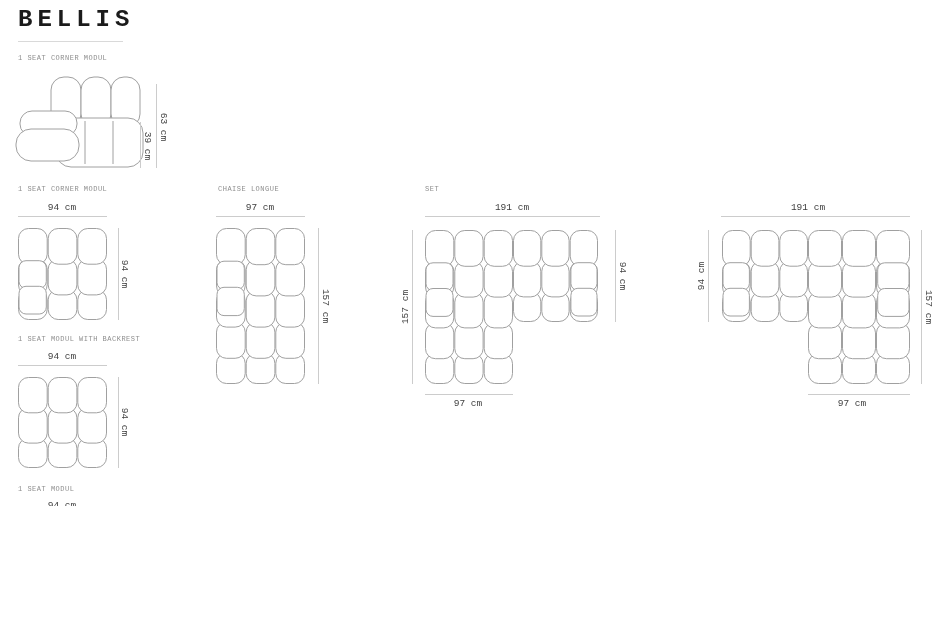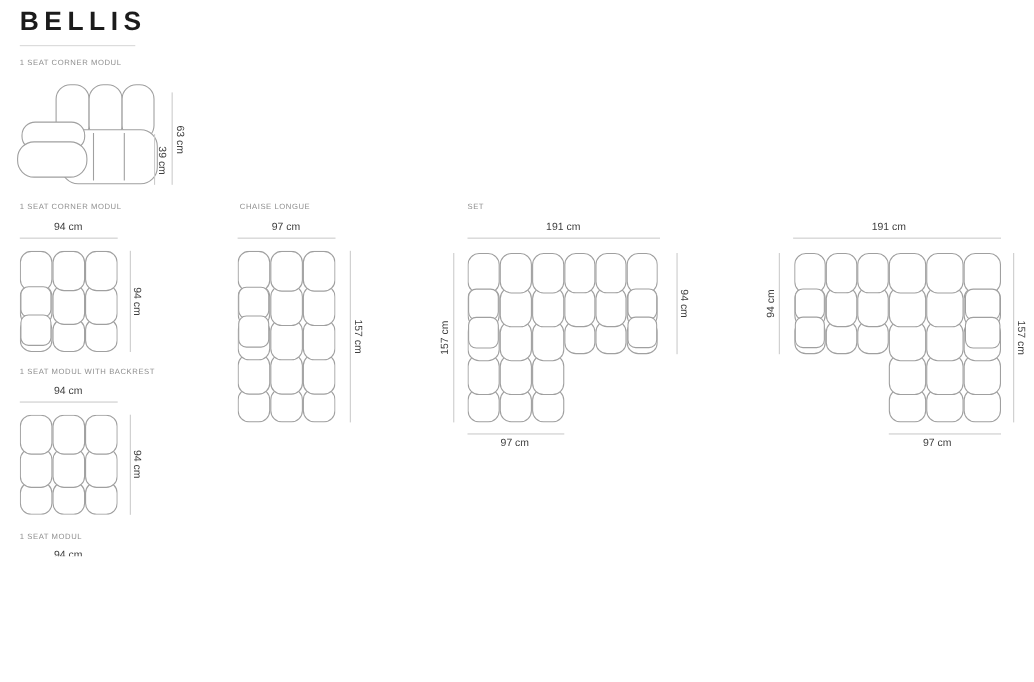--- a/index.html
+++ b/index.html
@@ -1,17 +1,17 @@
 <!DOCTYPE html>
 <html><head>
 <meta charset="utf-8">
 <style>
   html,body{margin:0;padding:0;background:#fff;}
   .canvas{position:relative;width:940px;height:506px;background:#ffffff;overflow:hidden;
-          font-family:Liberation Sans, sans-serif;}
+          font-family:Liberation Mono, monospace;}
   .title{position:absolute;left:18px;top:6px;font-size:24px;font-weight:600;
          letter-spacing:5px;color:#1b1b1b;}
   .title-rule{position:absolute;left:18px;top:41px;width:105px;height:1px;background:#d9d9d9;}
   .sec-label{position:absolute;font-size:7px;font-weight:400;letter-spacing:.5px;
              color:#8e8e8e;white-space:nowrap;}
   .dim-text{position:absolute;font-size:9.5px;color:#3e3e3e;white-space:nowrap;
             transform:translate(-50%,-50%);}
   .dim-text.cw{transform:translate(-50%,-50%) rotate(90deg);}
   .dim-text.ccw{transform:translate(-50%,-50%) rotate(-90deg);}
   .dline{position:absolute;background:#cccccc;}

